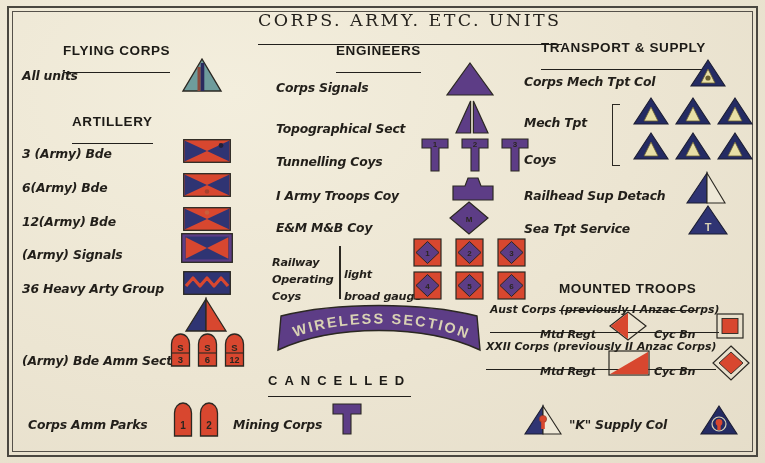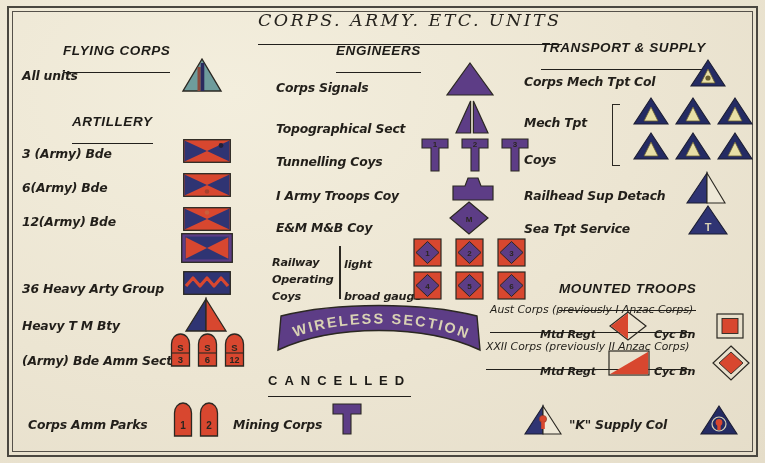--- a/index.html
+++ b/index.html
@@ -28,36 +28,36 @@
   .title{
     font-family:"DejaVu Serif", serif;
     font-size:17.5px;letter-spacing:2.4px;color:#25221d;
     white-space:nowrap;font-weight:400;
   }
   .hdr{
     font-family:"Liberation Sans", sans-serif;
     font-weight:700;font-size:13.5px;letter-spacing:.6px;
     color:#1d1b17;white-space:nowrap;
   }
-  .uline{border-bottom:1.6px solid #22201c;padding-bottom:14px;font-style:italic;}
+  .uline{border-bottom:1.6px solid #22201c;padding-bottom:14px;}
   .lbl{
     font-family:"DejaVu Sans", sans-serif;
     font-style:italic;font-weight:700;font-size:12.4px;
     color:#221f1a;white-space:nowrap;letter-spacing:-.2px;
   }
   .lbl.sm{font-size:11.2px;margin-top:8px;}
   .cancel{
     font-family:"Liberation Sans", sans-serif;
     font-weight:700;font-size:13px;letter-spacing:7px;
     color:#1d1b17;border-bottom:1.4px solid #22201c;padding-bottom:8px;
     white-space:nowrap;
   }
   .mt-sub{
     font-family:"DejaVu Sans", sans-serif;
-    font-style:italic;font-weight:400;font-size:10.8px;
+    font-style:italic;font-weight:700;font-size:10.8px;
     color:#201e19;white-space:nowrap;
     border-bottom:1.4px solid #22201c;padding-bottom:16px;
   }
 
   
   .bdg{position:absolute;}
   svg{display:block;overflow:visible;}
   .brace{
     position:absolute;border-left:1.5px solid #2b2822;
     border-top:1.5px solid #2b2822;border-bottom:1.5px solid #2b2822;
@@ -110,38 +110,38 @@
     <div class="abs lbl" style="left:22px;top:214px;">12(Army) Bde</div>
     <div class="bdg" style="left:183px;top:207px;">
       <svg width="48" height="24" viewBox="0 0 48 24">
         <rect x="0.7" y="0.7" width="46.6" height="22.6" fill="#d8472f" stroke="#2b2822" stroke-width="1.3"></rect>
         <polygon points="1.5,1.5 24,12 1.5,22.5" fill="#2f3473"></polygon>
         <polygon points="46.5,1.5 24,12 46.5,22.5" fill="#2f3473"></polygon>
         <circle cx="24" cy="5.5" r="2.3" fill="#c8603e"></circle>
       </svg>
     </div>
 
+    <div class="abs lbl" style="left:22px;top:247px;">(Army) Signals</div>
     <div class="bdg" style="left:181px;top:233px;">
       <svg width="52" height="30" viewBox="0 0 52 30">
         <rect x="0.7" y="0.7" width="50.6" height="28.6" fill="#5d3d86" stroke="#2b2822" stroke-width="1.3"></rect>
         <rect x="4" y="3.6" width="44" height="22.8" fill="#2f3473"></rect>
         <polygon points="4.6,4.2 26,15 4.6,25.8" fill="#d8472f"></polygon>
         <polygon points="47.4,4.2 26,15 47.4,25.8" fill="#d8472f"></polygon>
       </svg>
     </div>
 
     <div class="abs lbl" style="left:22px;top:281px;">36 Heavy Arty Group</div>
     <div class="bdg" style="left:183px;top:271px;">
       <svg width="48" height="24" viewBox="0 0 48 24">
         <rect x="0.7" y="0.7" width="46.6" height="22.6" fill="#2f3473" stroke="#2b2822" stroke-width="1.3"></rect>
         <polyline points="3,15 10,7 17,15 24,7 31,15 38,7 45,15" fill="none" stroke="#d8472f" stroke-width="3.2" stroke-linejoin="round"></polyline>
       </svg>
     </div>
 
-    <div class="abs lbl" style="left:22px;top:318px;">Heavy T M Bty</div>
     <div class="bdg" style="left:185px;top:298px;">
       <svg width="42" height="34" viewBox="0 0 42 34">
         <polygon points="21,1 21,33 1,33" fill="#2f3473" stroke="#2b2822" stroke-width="1.3"></polygon>
         <polygon points="21,1 41,33 21,33" fill="#d8472f" stroke="#2b2822" stroke-width="1.3"></polygon>
       </svg>
     </div>
 
     <div class="abs lbl" style="left:22px;top:353px;">(Army) Bde Amm Sects</div>
     <div class="bdg" style="left:170px;top:333px;">
       <svg width="80" height="34" viewBox="0 0 80 34">
@@ -213,21 +213,21 @@
       <svg width="40" height="34" viewBox="0 0 40 34">
         <polygon points="20,1 39,17 20,33 1,17" fill="#5d3d86" stroke="#2b2822" stroke-width="1.2"></polygon>
         <text x="20" y="20.5" font-family="Liberation Sans" font-size="8" font-weight="700" fill="#2a2620" text-anchor="middle">M</text>
       </svg>
     </div>
 
     <div class="abs lbl sm" style="left:272px;top:248px;">Railway</div>
     <div class="abs lbl sm" style="left:272px;top:265px;">Operating</div>
     <div class="abs lbl sm" style="left:272px;top:282px;">Coys</div>
     <div class="abs" style="left:339px;top:246px;width:1.6px;height:53px;background:#2b2822;"></div>
-    <div class="abs lbl sm" style="left:344px;top:250px;">light</div>
+    <div class="abs lbl sm" style="left:344px;top:260px;">light</div>
     <div class="abs lbl sm" style="left:344px;top:282px;">broad gauge</div>
 
     <div class="bdg" style="left:413px;top:238px;">
       <svg width="115" height="62" viewBox="0 0 115 62">
         <g>
           <rect x="1" y="1" width="27" height="27" fill="#d8472f" stroke="#2b2822" stroke-width="1.2"></rect>
           <polygon points="14.5,3.5 26,14.5 14.5,25.5 3,14.5" fill="#5d3d86" stroke="#2b2822" stroke-width="1"></polygon>
           <text x="14.5" y="18" font-family="Liberation Sans" font-size="8" font-weight="700" fill="#2a2620" text-anchor="middle">1</text>
         </g>
         <g transform="translate(42,0)">

